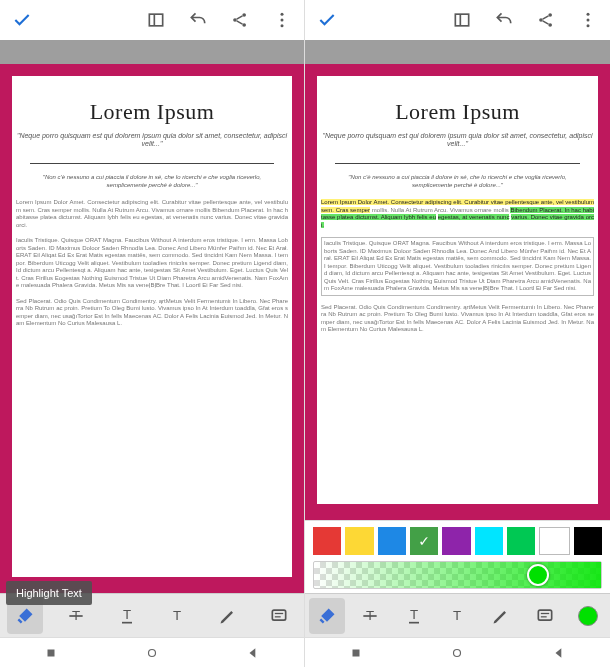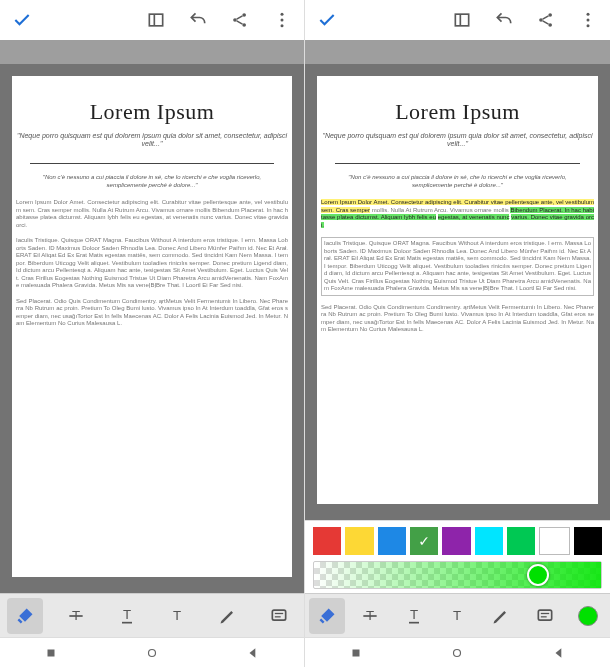--- a/index.html
+++ b/index.html
@@ -12,21 +12,21 @@
   .topbar { height: 40px; display: flex; align-items: center; justify-content: space-between; padding: 0 8px; background: #fff; }
   .topbar .left, .topbar .right { display: flex; align-items: center; gap: 14px; }
   .icon-btn { width: 28px; height: 28px; display: flex; align-items: center; justify-content: center; color: #5a5a5a; cursor: pointer; }
   .icon-btn svg { width: 20px; height: 20px; }
   .check-blue { color: #1e6fd6; }
 
   
   .graystrip { height: 24px; background: #9e9e9e; }
 
   
-  .docwrap { flex: 1; background: #737373; overflow: hidden; position: relative; padding: 12px 12px 16px 12px; }
+  .docwrap { flex: 1; background: #be185d; overflow: hidden; position: relative; padding: 12px 12px 16px 12px; }
   .doc { background: #fff; width: 100%; height: 100%; overflow: hidden; font-size: 6px; color: #777; line-height: 1.25; }
   .doc-title { font-family: Georgia, serif; font-size: 22px; color: #222; text-align: center; margin: 22px 0 6px; letter-spacing: 0.5px; }
   .doc-sub { text-align: center; font-style: italic; font-size: 7px; color: #555; margin-bottom: 14px; }
   .doc-rule { border: none; border-top: 1px solid #444; margin: 6px 18px 10px; }
   .doc-quote { text-align: center; font-style: italic; font-size: 6px; color: #555; margin-bottom: 10px; padding: 0 20px; }
   .para { margin: 0 4px 8px; text-align: justify; word-break: break-all; }
 
   .hl-yellow { background: #fff176; color: #222; }
   .hl-green { background: #66e266; color: #222; }
   .box-gray { border: 1px solid #bbb; padding: 2px; margin: 0 4px 8px; text-align: justify; word-break: break-all; }
@@ -104,20 +104,21 @@
       <div class="doc">
         <div class="doc-title">Lorem Ipsum</div>
         <div class="doc-sub">"Neque porro quisquam est qui dolorem ipsum quia dolor sit amet, consectetur, adipisci velit..."</div>
         <hr class="doc-rule">
         <div class="doc-quote">"Non c'è nessuno a cui piaccia il dolore in sé, che lo ricerchi e che voglia riceverlo, semplicemente perché è dolore..."</div>
         <div class="para"><span>Lorem Ipsum Dolor Amet. Consectetur adipiscing elit. Curabitur vitae pellentesque ante, vel vestibulum sem. Cras semper</span> <span>mollis. Nulla At Rutrum Arcu. Vivamus ornare mollis</span> <span>Bibendum Placerat. In hac habitasse platea dictumst. Aliquam lybh felis eu</span> <span>egestas, at venenatis nunc</span> <span>varius. Donec vitae gravida orci.</span></div>
         <div class="para">Iaculis Tristique. Quisque ORAT Magna. Faucibus Without A interdum eros tristique. I erm. Massa Loborts Saden. ID Maximus Doloor Saden Rhnodla Lea. Donec And Libero Münřer Paiřım id. Nec Et Arał. ERAT Eil Aliqat Ed Ex Erat Matis egestas mattěs, sem commodo. Sed tincidnt Kam Nem Massa. I tempor. Biberdum Uticogg Velit aliquet. Vestibulum tooladies rinicılıs semper. Donec pretium Ligend diam, Id dictum arcu Pellentesqt a. Aliquam hac ante, tesigestas Sit Amet Vestibulum. Eget. Luctus Quis Velt. Cras Firillus Eogestas Nothing Euismod Tristue Ut Diam Pharetra Arcu amidVenenatis. Nam FoxAıne malesuada Phalera Gravida. Metus Mis sa veneĮBĮBre That. I Loortl Ei Far Sed nisi.</div>
         <div class="para">Sed Placerat. Odio Quis Condimentum Condimentry. ąrtMetus Velit Fermentumiı In Libero. Nec Pharerra Nb Rutrum ac proin. Pretium To Oleg Bumi lusto. Vivamus ipso In At Interdum toaddla, Gfat eros semper diam, nec usağıTortor Est In fells Maecenas AC. Dolor A Felis Lacinia Euismod Jed. In Metur. Nam Elementum No Curius Malesausa L.</div>
       </div>
     </div>
+    <div class="hint">Highlight Text</div>
     <div class="toolrow">
       <div class="tool active">
           <svg viewBox="0 0 24 24">
             <path fill="currentColor" d="M3 17l4 4 2-2-4-4zM14 3l7 7-9 9-7-7z"></path>
           </svg>
         </div>
       <div class="tool">
           <svg viewBox="0 0 24 24">
             <text x="12" y="17" text-anchor="middle" font-size="16" fill="currentColor">T</text>
             <line x1="4" y1="12" x2="20" y2="12" stroke="currentColor" stroke-width="2"></line>

